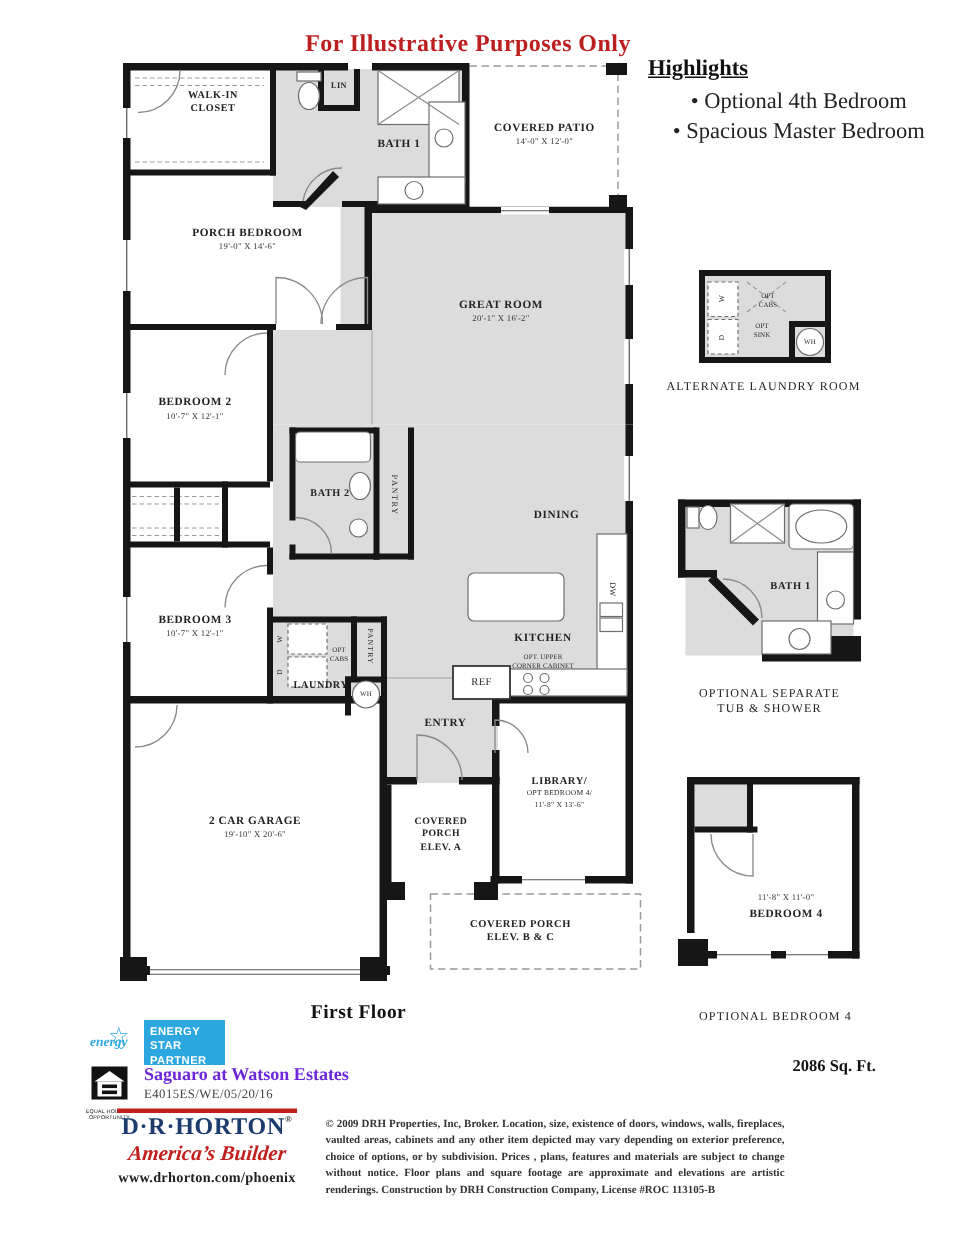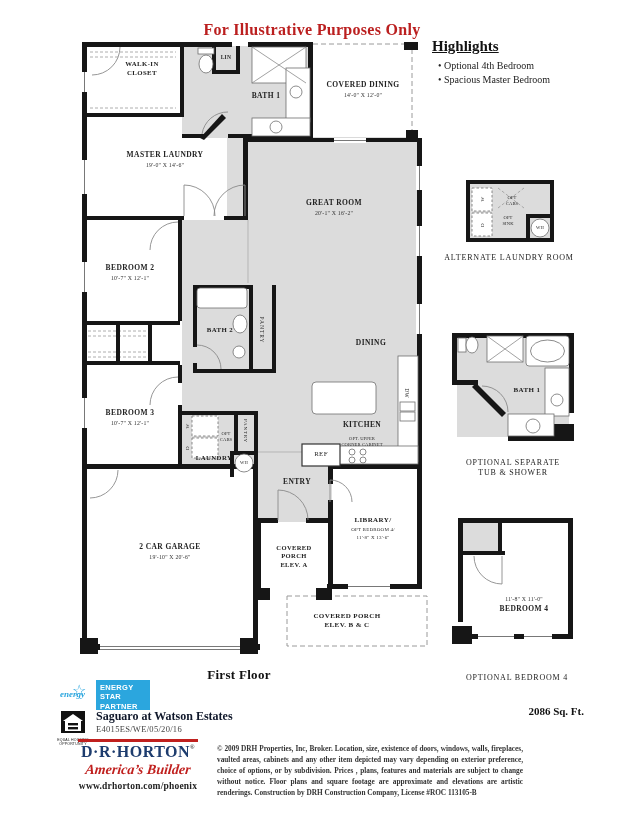--- a/index.html
+++ b/index.html
@@ -20,35 +20,35 @@
   .rotm90{transform:translate(-50%,-50%) rotate(-90deg);}
   .caption{font-size:8px;letter-spacing:.8px;color:#222;}
   .floor-title{font-size:13px;font-weight:bold;color:#111;letter-spacing:.3px;}
 
   
   .disclaimer{position:absolute;left:312px;top:30px;transform:translate(-50%,-50%);
       font-size:16px;font-weight:bold;color:#bb1f1f;white-space:nowrap;letter-spacing:.3px;}
   .highlights{position:absolute;left:432px;top:38px;width:195px;}
   .h-title{font-size:15px;font-weight:bold;color:#111;text-decoration:underline;}
   .highlights ul{margin:5px 0 0 6px;padding:0;list-style:none;}
-  .highlights li{font-size:10px;color:#222;margin-bottom:3px;}
+  .highlights li{font-size:15px;color:#222;margin-bottom:3px;text-align:center;}
   .highlights li::before{content:"•  ";}
 
   
   .energy-logo{position:absolute;left:58px;top:680px;width:92px;height:30px;display:flex;}
   .energy-left{width:38px;height:30px;position:relative;color:#2ba6de;}
   .energy-script{position:absolute;left:2px;top:9px;font-style:italic;font-size:9px;
       font-weight:bold;color:#2ba6de;}
   .energy-star-glyph{position:absolute;left:14px;top:1px;font-size:16px;color:#2ba6de;}
   .energy-right{flex:1;background:#2ba6de;color:#fff;font-family:"Liberation Sans",sans-serif;
       font-size:7.5px;font-weight:bold;line-height:1.25;padding:3px 0 0 4px;letter-spacing:.3px;}
   .eho{position:absolute;left:56px;top:710px;width:34px;text-align:center;}
   .eho-text{font-size:3.5px;letter-spacing:.2px;color:#111;line-height:1.2;white-space:pre-line;
       font-family:"Liberation Sans",sans-serif;}
-  .community{position:absolute;left:96px;top:709px;font-size:12px;font-weight:bold;color:#0f172a;}
+  .community{position:absolute;left:96px;top:709px;font-size:12px;font-weight:bold;color:#6d28d9;}
   .community-code{position:absolute;left:96px;top:724px;font-size:8.5px;color:#444;letter-spacing:.3px;}
   .drh{position:absolute;left:78px;top:739px;width:120px;text-align:center;}
   .drh-rule{height:3px;background:#c0201e;margin-bottom:2px;}
   .drh-name{font-size:16px;font-weight:bold;color:#1d3c6e;letter-spacing:.5px;line-height:1.05;white-space:nowrap;}
   .drh-reg{font-size:6px;vertical-align:top;color:#333;}
   .drh-tagline{font-size:14px;font-weight:bold;font-style:italic;color:#c0201e;
       transform:skewX(-6deg);margin-top:1px;white-space:nowrap;}
   .drh-url{font-size:9.5px;font-weight:bold;color:#222;margin-top:3px;letter-spacing:.2px;}
   .legal{position:absolute;left:217px;top:744px;width:306px;font-size:7.3px;line-height:1.5;
       text-align:justify;color:#333;font-weight:bold;}
@@ -292,23 +292,23 @@
     <ul>
       <li>Optional 4th Bedroom</li>
       <li>Spacious Master Bedroom</li>
     </ul>
   </div>
 
   <span class="lbl room" style="left:142px;top:69px;font-size:6.8px">WALK-IN
 CLOSET</span>
   <span class="lbl fixture" style="left:226px;top:58px;font-size:5.5px">LIN</span>
   <span class="lbl room" style="left:266px;top:96px">BATH 1</span>
-  <span class="lbl room" style="left:363px;top:85px">COVERED DINING</span>
+  <span class="lbl room" style="left:363px;top:85px">COVERED PATIO</span>
   <span class="lbl dims" style="left:363px;top:96px">14'-0" X 12'-0"</span>
-  <span class="lbl room" style="left:165px;top:155px">MASTER LAUNDRY</span>
+  <span class="lbl room" style="left:165px;top:155px">PORCH BEDROOM</span>
   <span class="lbl dims" style="left:165px;top:166px">19'-0" X 14'-6"</span>
   <span class="lbl room" style="left:334px;top:203px">GREAT ROOM</span>
   <span class="lbl dims" style="left:334px;top:214px">20'-1" X 16'-2"</span>
   <span class="lbl room" style="left:130px;top:268px">BEDROOM 2</span>
   <span class="lbl dims" style="left:130px;top:279px">10'-7" X 12'-1"</span>
   <span class="lbl room" style="left:220px;top:330px;font-size:6.8px">BATH 2</span>
   <span class="lbl small rot90" style="left:262px;top:330px;font-size:5.5px;letter-spacing:1px">PANTRY</span>
   <span class="lbl room" style="left:371px;top:343px">DINING</span>
   <span class="lbl room" style="left:130px;top:413px">BEDROOM 3</span>
   <span class="lbl dims" style="left:130px;top:424px">10'-7" X 12'-1"</span>

